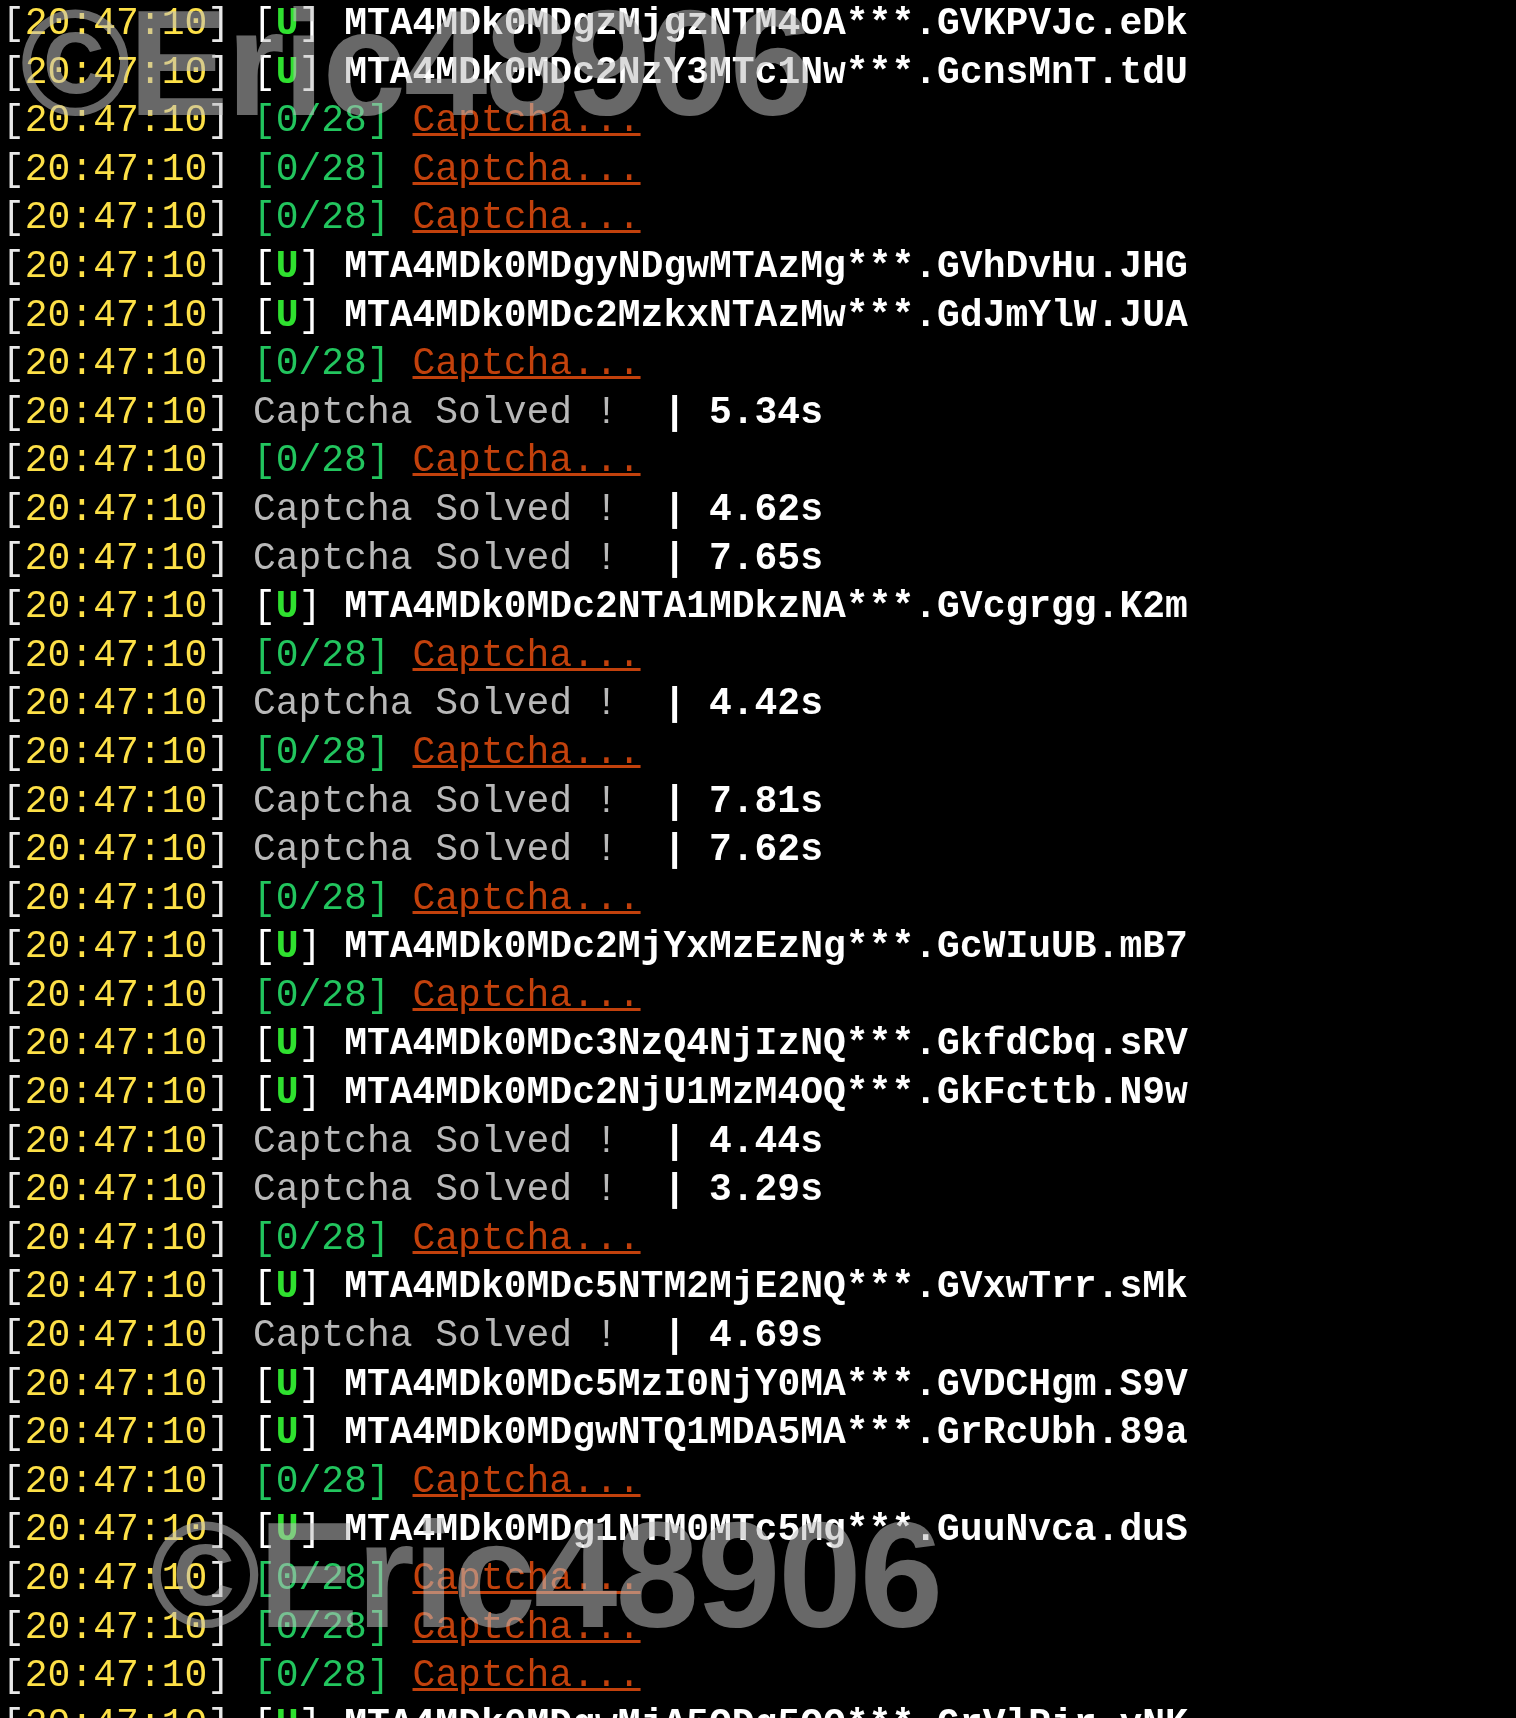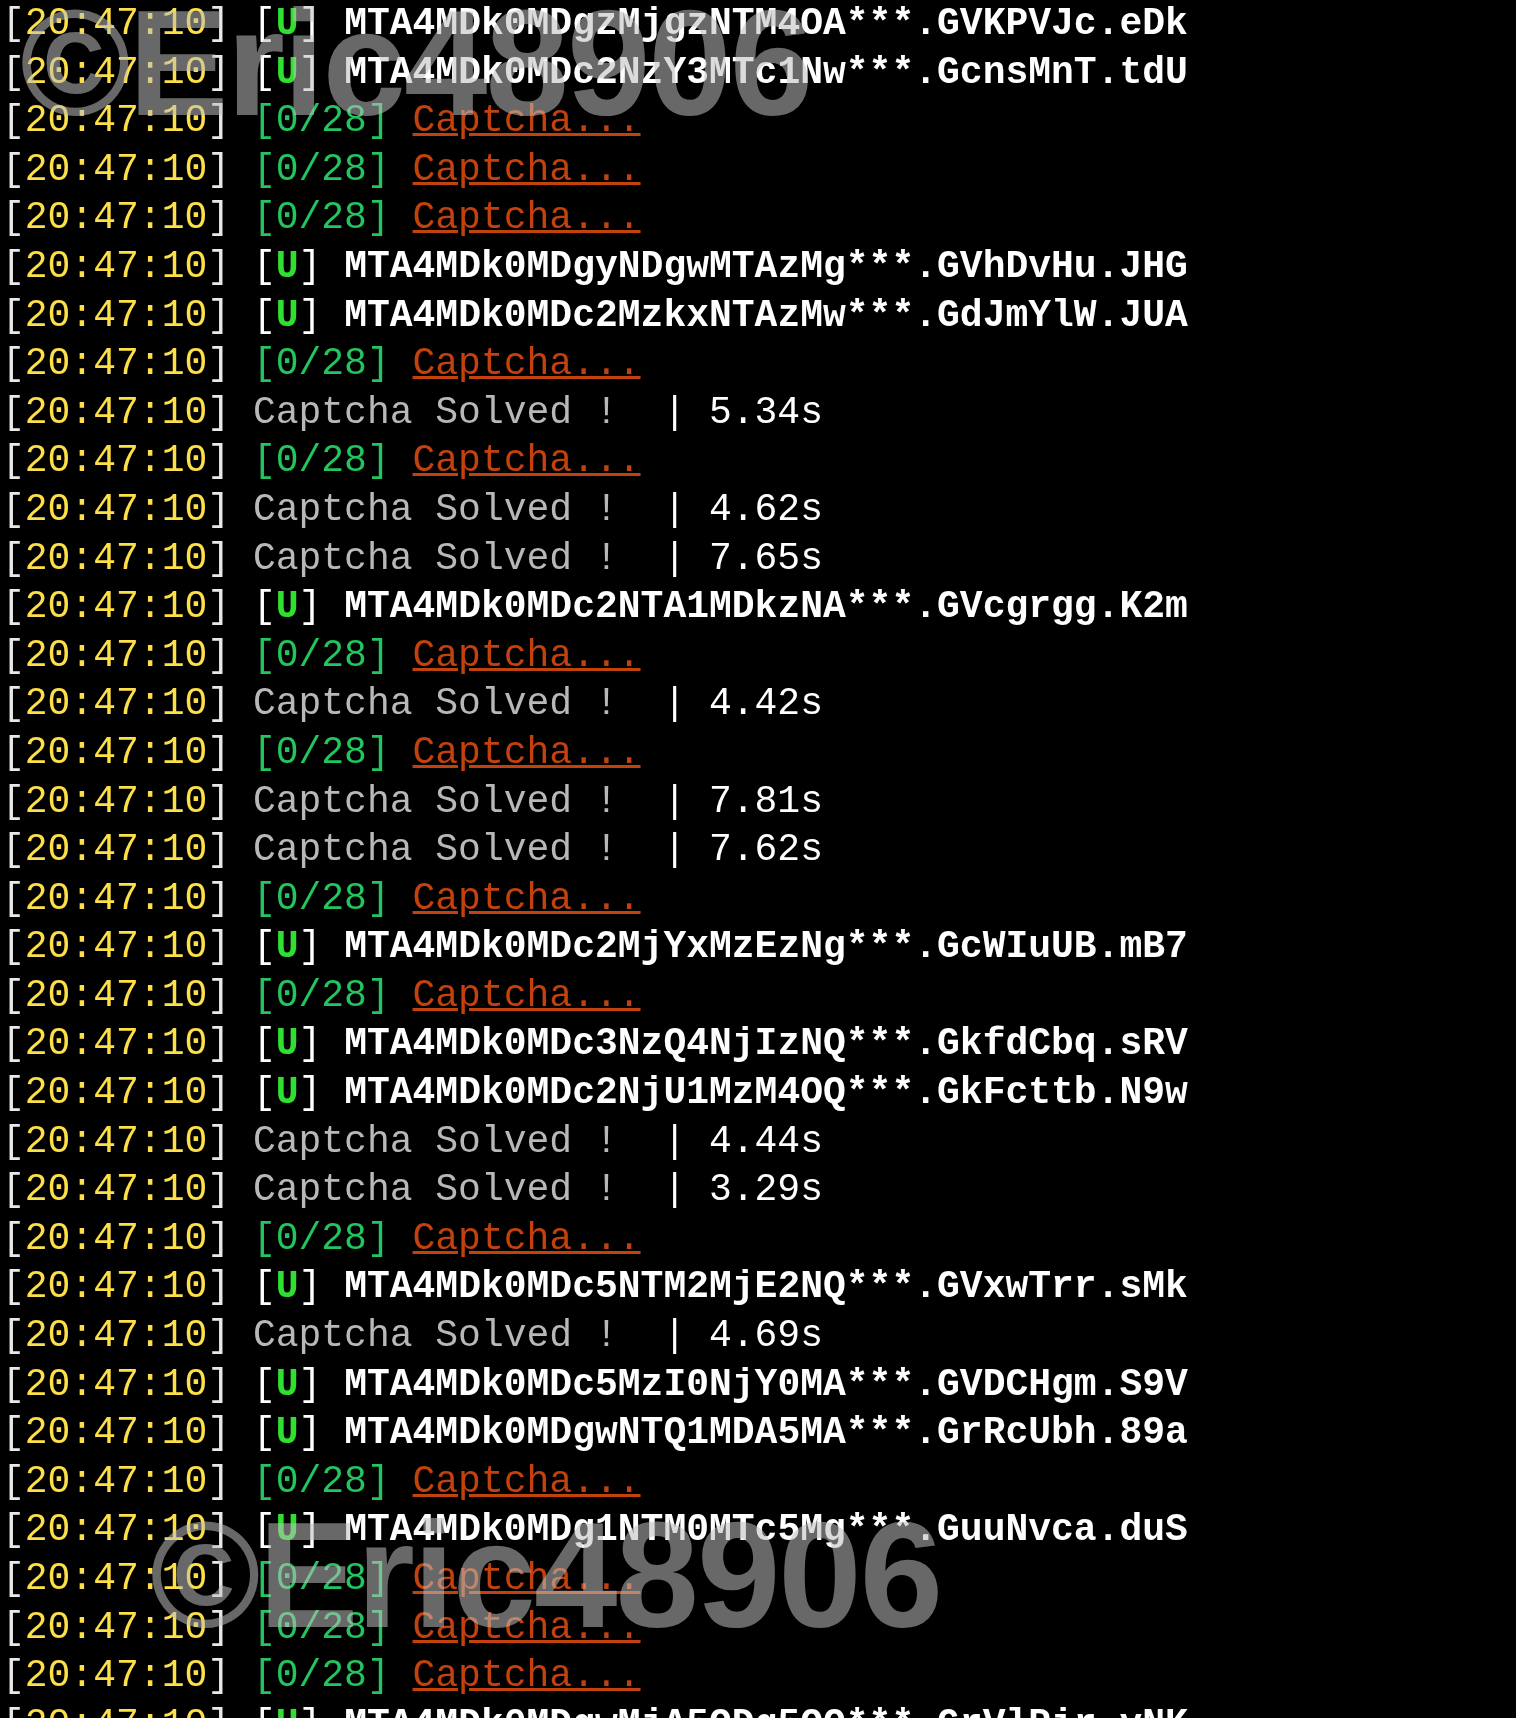--- a/index.html
+++ b/index.html
@@ -24,21 +24,21 @@
   }
   .row { display: block; height: 48.6px; }
   .ts-bracket { color: #e8e8e8; }
   .ts-num { color: #fde047; }
   .u-bracket { color: #ffffff; }
   .u { color: #2fe02f; font-weight: 600; }
   .token { color: #ffffff; font-weight: 700; }
   .dim { color: #22c55e; }
   .dim2 { color: #c2410c; text-decoration: underline; }
   .solvedlabel { color: #b8b8b8; }
-  .solvedval { color: #ffffff; font-weight: 400; }
+  .solvedval { color: #ffffff; font-weight: 700; }
 
   .watermark {
     position: absolute;
     color: rgba(190,190,190,0.55);
     font-family: Arial, Helvetica, sans-serif;
     font-weight: 700;
     font-size: 150px;
     line-height: 1;
     pointer-events: none;
     user-select: none;

